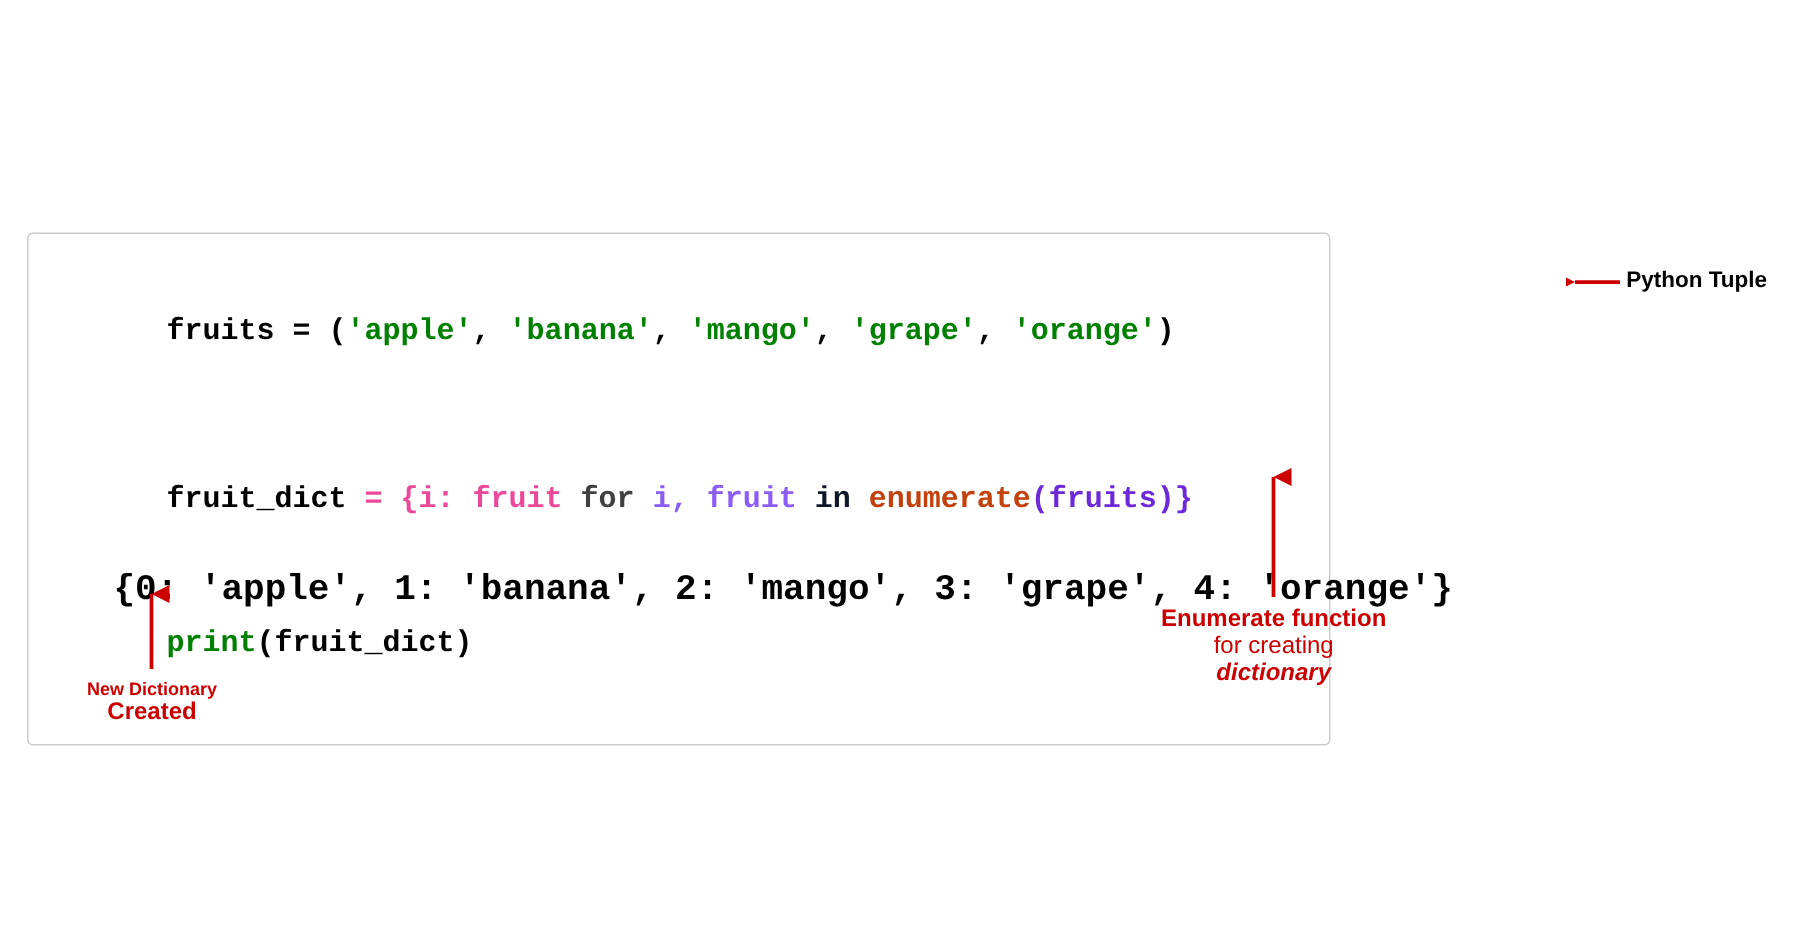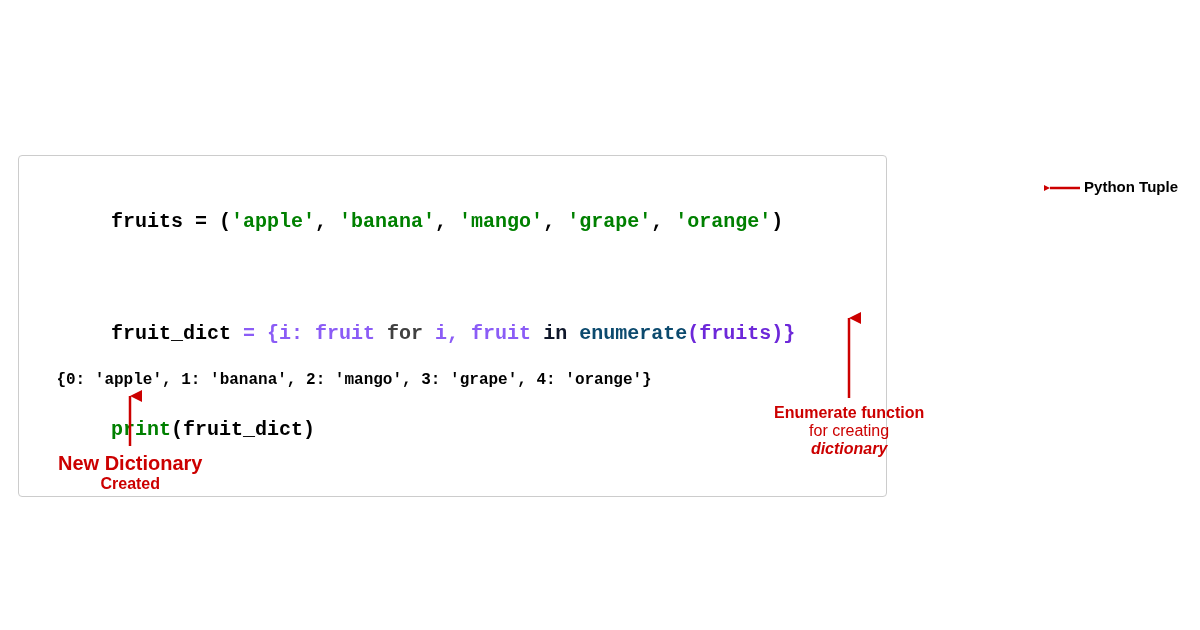--- a/index.html
+++ b/index.html
@@ -43,42 +43,42 @@
     .code-line-gap {
       height: 16px;
     }
 
     
     .output-line {
       position: absolute;
       top: 353px;
       left: 18px;
       font-family: 'Courier New', Courier, monospace;
-      font-size: 16px;
+      font-size: 24px;
       font-weight: bold;
       color: #000000;
       white-space: pre;
     }
 
   </style>
 </head>
 <body>
 
 <div class="page-container">
 
   <div class="code-box">
 
     <div class="code-line">
       <span style="color:#000;">fruits</span><span style="color:#000;"> = (</span><span style="color:#008000;">'apple'</span><span style="color:#000;">, </span><span style="color:#008000;">'banana'</span><span style="color:#000;">, </span><span style="color:#008000;">'mango'</span><span style="color:#000;">, </span><span style="color:#008000;">'grape'</span><span style="color:#000;">, </span><span style="color:#008000;">'orange'</span><span style="color:#000;">)</span>
     </div>
 
     <div class="code-line-gap"></div>
 
     <div class="code-line">
-      <span style="color:#000;">fruit_dict</span><span style="color:#8b5cf6;"> = {i: fruit </span><span style="color:#404040;">for</span><span style="color:#8b5cf6;"> i, fruit </span><span style="color:#0f172a;">in</span><span style="color:#000;"> </span><span style="color:#0c4a6e;">enumerate</span><span style="color:#6d28d9;">(fruits)}</span>
+      <span style="color:#000;">fruit_dict</span><span style="color:#ec4899;"> = {i: fruit </span><span style="color:#404040;">for</span><span style="color:#8b5cf6;"> i, fruit </span><span style="color:#0f172a;">in</span><span style="color:#000;"> </span><span style="color:#c2410c;">enumerate</span><span style="color:#6d28d9;">(fruits)}</span>
     </div>
 
     <div class="code-line">
       <span style="color:#008000;">print</span><span style="color:#000;">(fruit_dict)</span>
     </div>
   </div>
 
   <div style="position:absolute; top:178px; right:22px; display:flex; align-items:flex-start; gap:4px;">
 
     <svg width="36" height="20" viewBox="0 0 36 20">
@@ -100,21 +100,21 @@
 
     <svg width="24" height="60" viewBox="0 0 24 60">
       <defs>
         <marker id="arrowhead-up1" markerWidth="8" markerHeight="8" refX="4" refY="0" orient="auto">
           <polygon points="0 8, 4 0, 8 8" fill="#cc0000"></polygon>
         </marker>
       </defs>
       <line x1="12" y1="58" x2="12" y2="8" stroke="#cc0000" stroke-width="2.5" marker-end="url(#arrowhead-up1)"></line>
     </svg>
     <div style="text-align:center; margin-top:4px;">
-      <div style="font-family:Arial,sans-serif; font-size:20px; font-weight:bold; color:#cc0000;">New Dictionary</div>
+      <div style="font-family:Arial,sans-serif; font-size:12px; font-weight:bold; color:#cc0000;">New Dictionary</div>
       <div style="font-family:Arial,sans-serif; font-size:16px; font-weight:bold; color:#cc0000;">Created</div>
     </div>
   </div>
 
   <div style="position:absolute; top:310px; left:774px; display:flex; flex-direction:column; align-items:center;">
 
     <svg width="24" height="90" viewBox="0 0 24 90">
       <defs>
         <marker id="arrowhead-up2" markerWidth="8" markerHeight="8" refX="4" refY="0" orient="auto">
           <polygon points="0 8, 4 0, 8 8" fill="#cc0000"></polygon>

